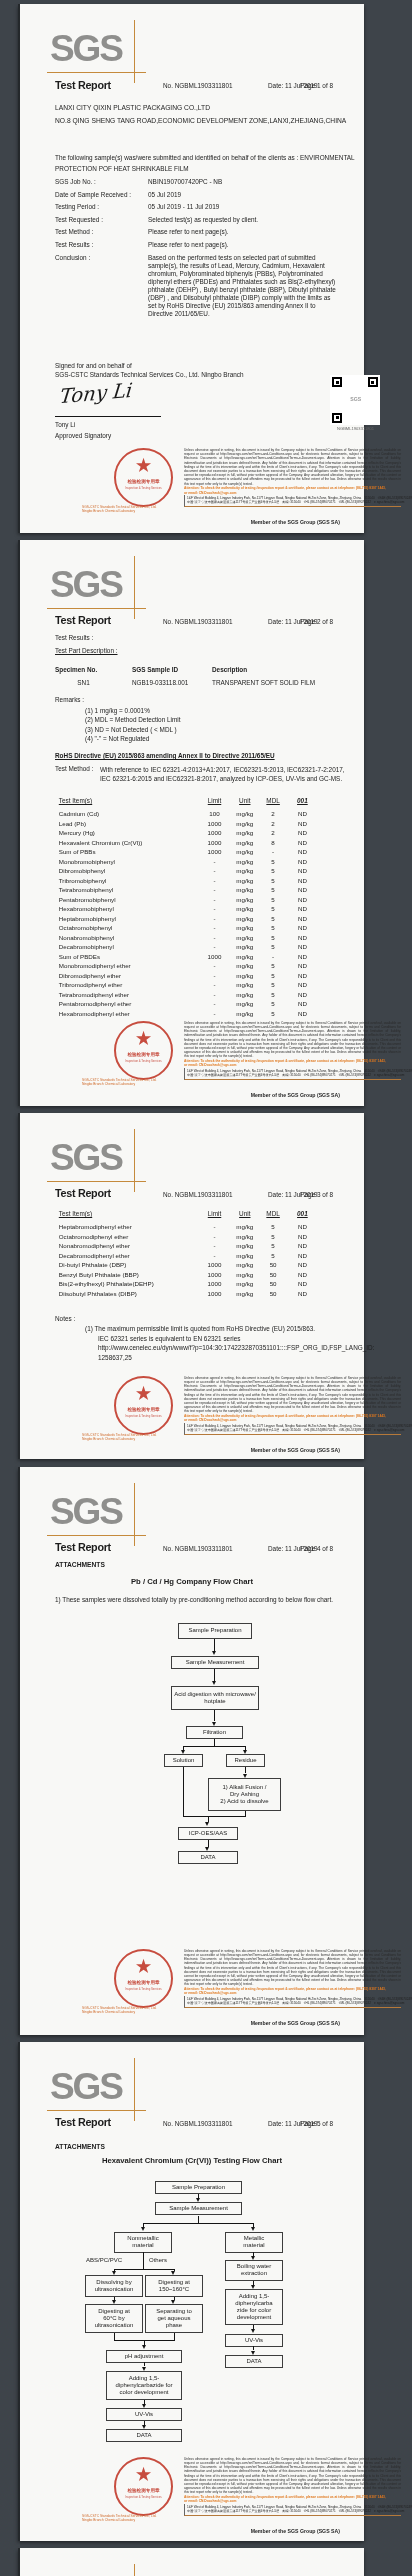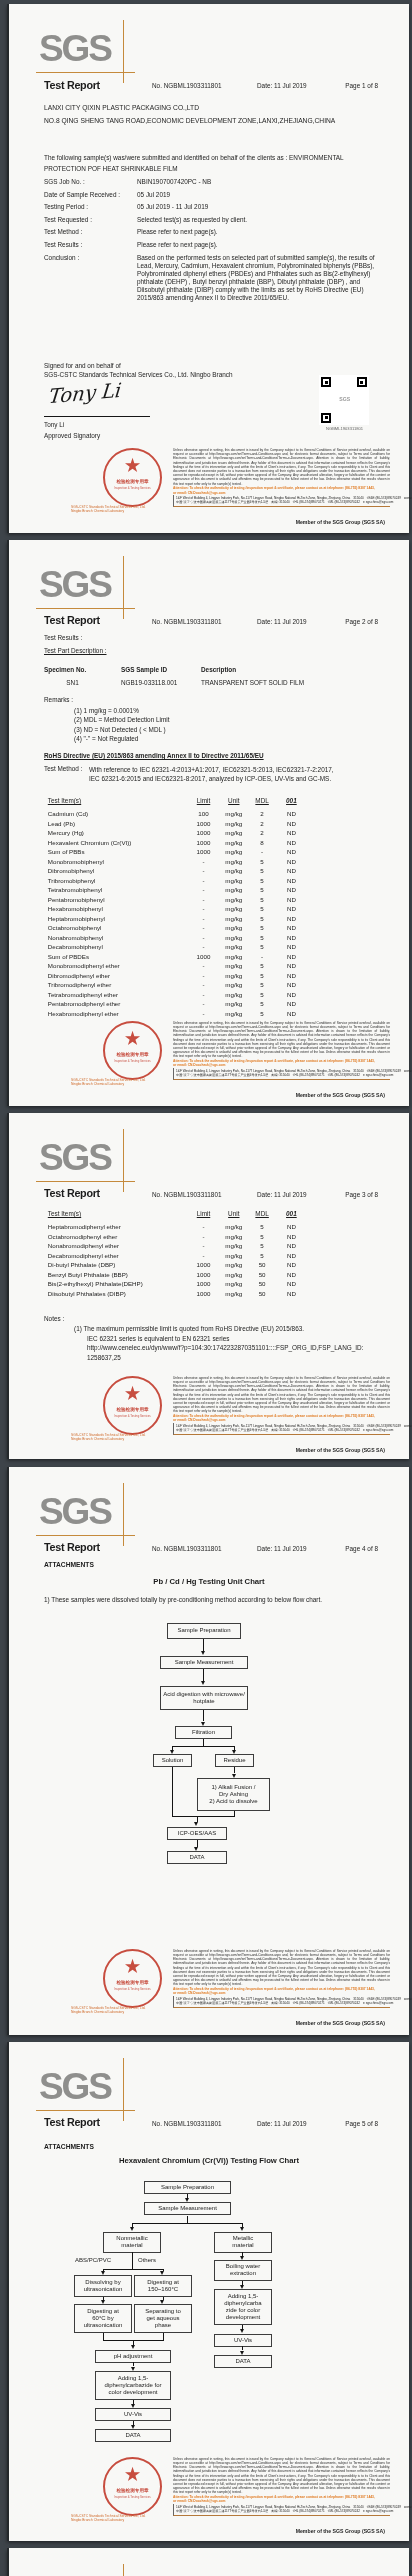--- a/index.html
+++ b/index.html
@@ -1,17 +1,17 @@
 <!DOCTYPE html>
 <html style="font-size:8.2px"><head>
 <meta charset="utf-8">
 <style>
   html,body{margin:0;padding:0}
   body{width:412px;height:4014px;position:relative;background:#3e444a;font-family:"Liberation Sans",sans-serif;color:#1c1c1c;overflow:hidden}
-  .page{position:absolute;left:7px;width:402px;background:#f8f8f6;border-left:2.1px solid #24282b;box-sizing:border-box;box-shadow:0 1.5px 3.6px rgba(0,0,0,.5)}
+  .page{position:absolute;left:18px;width:346px;background:#f8f8f6;border-left:2.1px solid #24282b;box-sizing:border-box;box-shadow:0 1.5px 3.6px rgba(0,0,0,.5)}
   #p1{top:4.1px;height:529px}
   #p2{top:540px;height:566px}
   #p3{top:1113px;height:346px}
   #p4{top:1467px;height:568px}
   #p5{top:2042px;height:499px}
   #p6{top:2548px;height:572px}
 
   
   .sgs-logo{position:absolute;left:30px;top:23px;width:93px;height:49px}
   .sgs-logo .txt{font-size:37px;font-weight:bold;color:#8f8f8d;letter-spacing:-2.1px;line-height:44px}
@@ -574,21 +574,21 @@
     <div class="vbar"></div>
     <div class="hbar"></div>
   </div>
   <div class="pg-header">
     <span class="pg-title">Test Report</span>
     <span class="pg-no">No. NGBML1903311801</span>
     <span class="pg-date">Date: 11 Jul 2019</span>
     <span class="pg-page">Page 4 of 8</span>
   </div>
   <div class="abs attach">ATTACHMENTS</div>
-  <div class="abs fc-title">Pb / Cd / Hg Testing Unit Chart</div>
+  <div class="abs fc-title">Pb / Cd / Hg Company Flow Chart</div>
   <div class="abs fc-intro">1) These samples were dissolved totally by pre-conditioning method according to below flow chart.</div>
 
   <div class="fc-box" style="left:158px;top:156px;width:74px;height:16px">Sample Preparation</div>
   <div class="vstem" style="left:194px;top:172px;height:12.4px"></div>
   <div class="tri" style="left:192px;top:184px"></div>
   <div class="fc-box" style="left:151px;top:189px;width:88px;height:13.4px">Sample Measurement</div>
   <div class="vstem" style="left:194px;top:202px;height:12px"></div>
   <div class="tri" style="left:192px;top:214px"></div>
   <div class="fc-box" style="left:151px;top:219px;width:88px;height:24px">Acid digestion with microwave/ hotplate</div>
   <div class="vstem" style="left:194px;top:243px;height:11.3px"></div>

